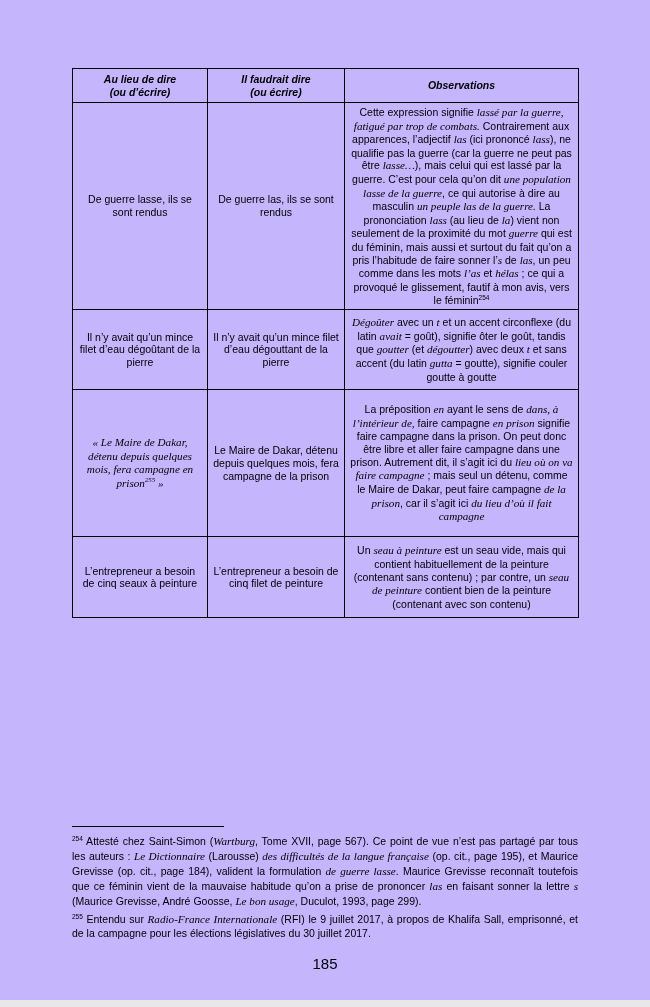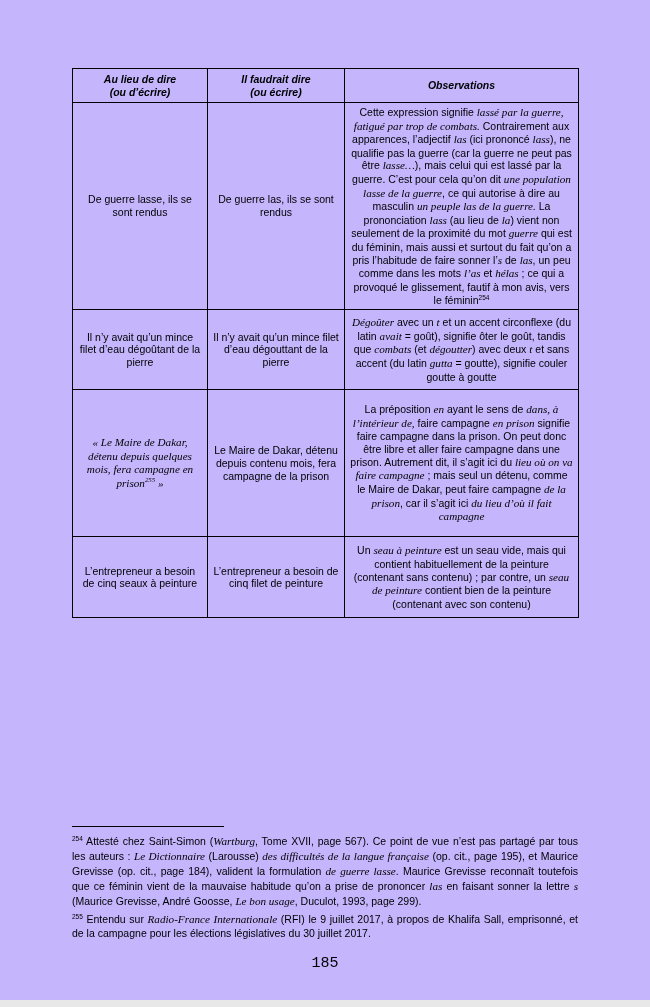--- a/index.html
+++ b/index.html
@@ -70,21 +70,21 @@
     border-top: 1px solid #000;
     margin: 0 0 7px 0;
   }
   .footnote { margin-bottom: 3px; }
   .page-number {
     position: absolute;
     left: 0;
     right: 0;
     bottom: 28px;
     text-align: center;
-    font-family: Liberation Mono, monospace;
+    font-family: Liberation Sans, sans-serif;
     font-size: 15px;
   }
 </style>
 </head>
 <body>
 
 <div class="page">
 
   <table class="correction-table">
     <colgroup>
@@ -101,25 +101,25 @@
     </thead>
     <tbody>
       <tr class="r1">
         <td>De guerre lasse, ils se sont rendus</td>
         <td>De guerre las, ils se sont rendus</td>
         <td>Cette expression signifie <i>lassé par la guerre, fatigué par trop de combats.</i> Contrairement aux apparences, l’adjectif <i>las</i> (ici prononcé <i>lass</i>), ne qualifie pas la guerre (car la guerre ne peut pas être <i>lasse…</i>), mais celui qui est lassé par la guerre. C’est pour cela qu’on dit <i>une population lasse de la guerre</i>, ce qui autorise à dire au masculin <i>un peuple las de la guerre.</i> La prononciation <i>lass</i> (au lieu de <i>la</i>) vient non seulement de la proximité du mot <i>guerre</i> qui est du féminin, mais aussi et surtout du fait qu’on a pris l’habitude de faire sonner l’<i>s</i> de <i>las</i>, un peu comme dans les mots <i>l’as</i> et <i>hélas</i> ; ce qui a provoqué le glissement, fautif à mon avis, vers le féminin<sup>254</sup></td>
       </tr>
       <tr class="r2">
         <td>Il n’y avait qu’un mince filet d’eau dégoûtant de la pierre</td>
         <td>Il n’y avait qu’un mince filet d’eau dégouttant de la pierre</td>
-        <td><i>Dégoûter</i> avec un <i>t</i> et un accent circonflexe (du latin <i>avait</i> = goût), signifie ôter le goût, tandis que <i>combats</i> (et <i>dégoutter</i>) avec deux <i>t</i> et sans accent (du latin <i>gutta</i> = goutte), signifie couler goutte à goutte</td>
+        <td><i>Dégoûter</i> avec un <i>t</i> et un accent circonflexe (du latin <i>avait</i> = goût), signifie ôter le goût, tandis que <i>goutter</i> (et <i>dégoutter</i>) avec deux <i>t</i> et sans accent (du latin <i>gutta</i> = goutte), signifie couler goutte à goutte</td>
       </tr>
       <tr class="r3">
         <td><i>« Le Maire de Dakar, détenu depuis quelques mois, fera campagne en prison<sup>255</sup> »</i></td>
-        <td>Le Maire de Dakar, détenu depuis contenu mois, fera campagne de la prison</td>
+        <td>Le Maire de Dakar, détenu depuis quelques mois, fera campagne de la prison</td>
         <td>La préposition <i>en</i> ayant le sens de <i>dans, à l’intérieur de,</i> faire campagne <i>en prison</i> signifie faire campagne dans la prison. On peut donc être libre et aller faire campagne dans une prison. Autrement dit, il s’agit ici du <i>lieu où on va faire campagne</i> ; mais seul un détenu, comme le Maire de Dakar, peut faire campagne <i>de la prison</i>, car il s’agit ici <i>du lieu d’où il fait campagne</i></td>
       </tr>
       <tr class="r4">
         <td>L’entrepreneur a besoin de cinq seaux à peinture</td>
         <td>L’entrepreneur a besoin de cinq filet de peinture</td>
         <td>Un <i>seau à peinture</i> est un seau vide, mais qui contient habituellement de la peinture (contenant sans contenu) ; par contre, un <i>seau de peinture</i> contient bien de la peinture (contenant avec son contenu)</td>
       </tr>
     </tbody>
   </table>
 

